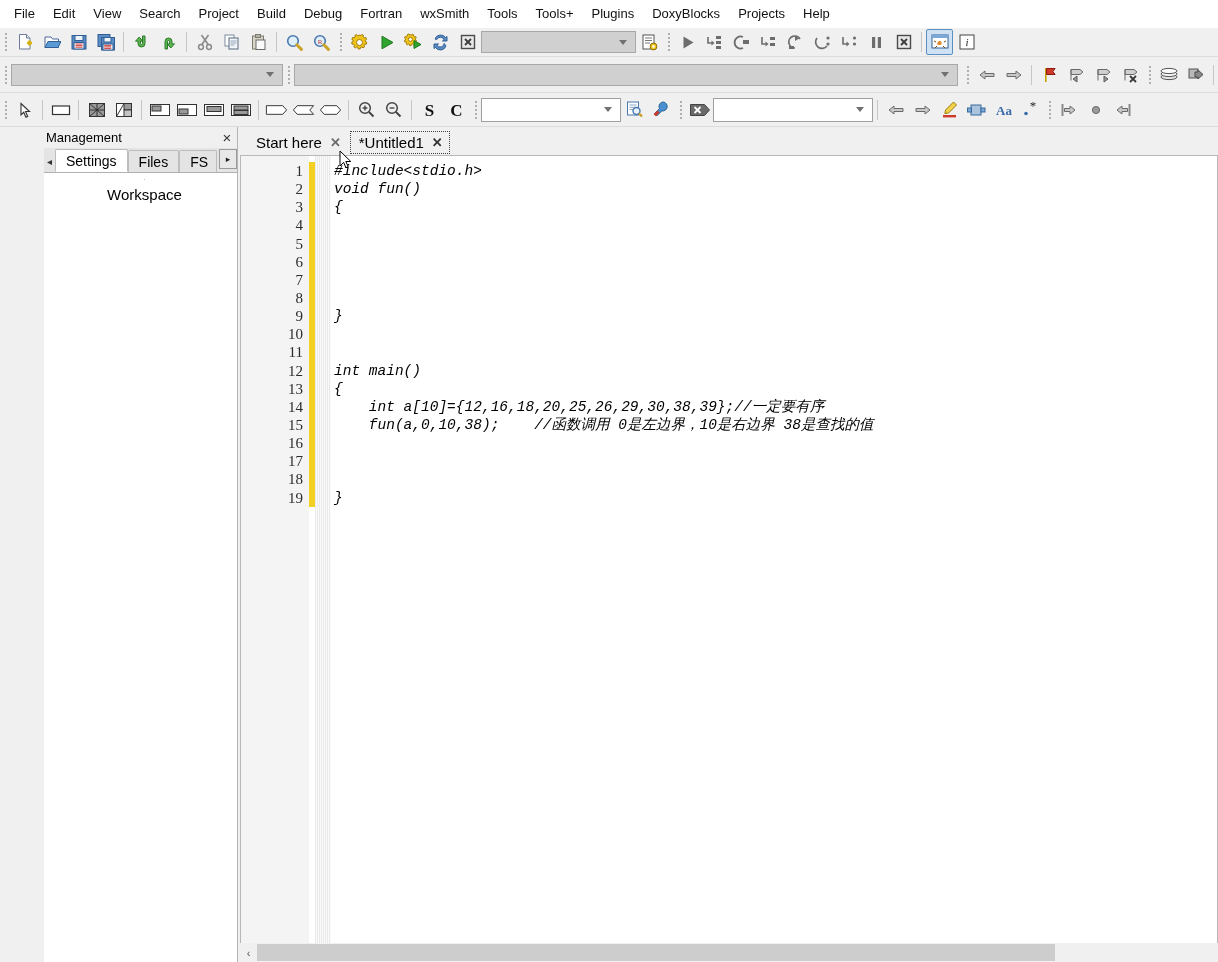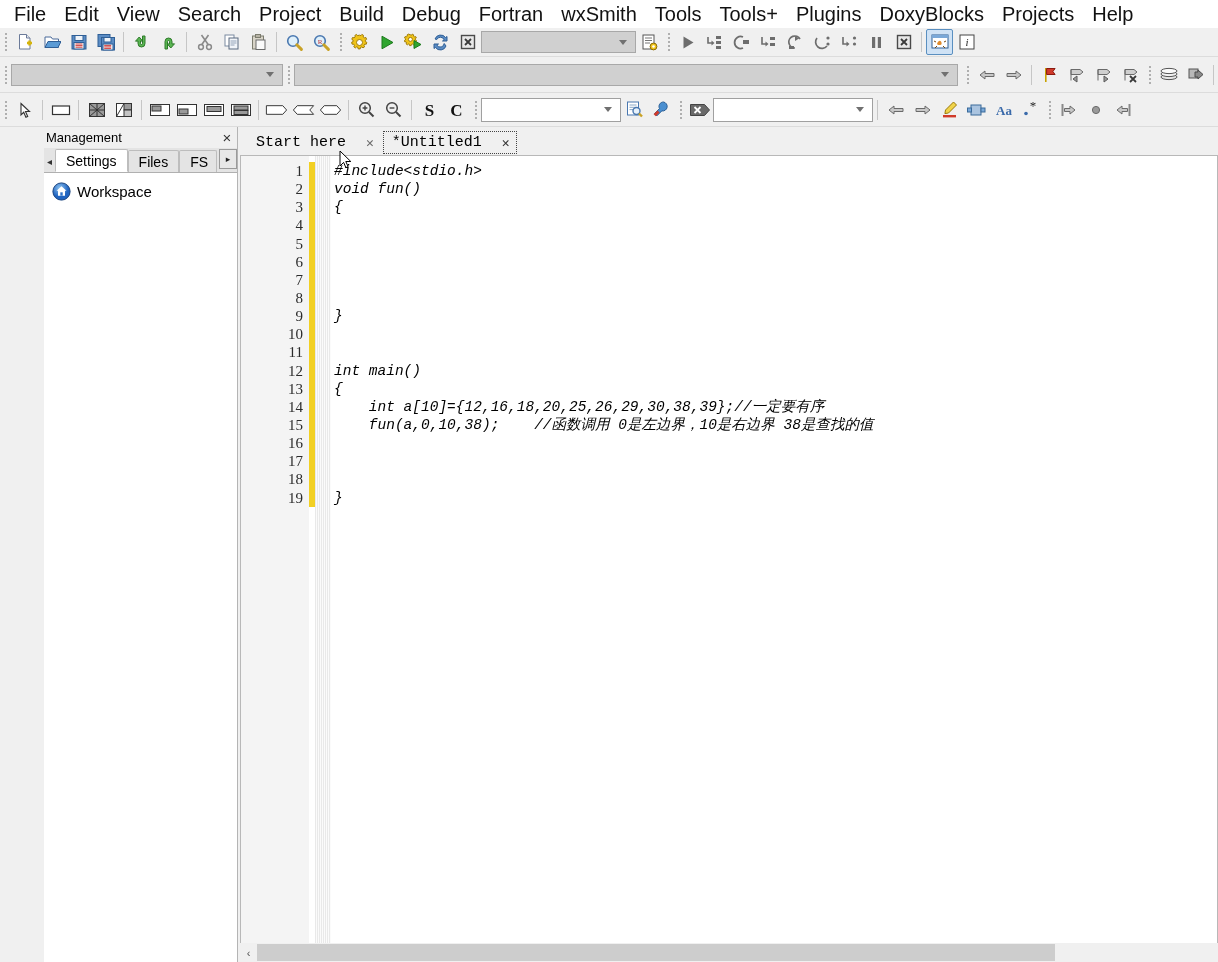--- a/index.html
+++ b/index.html
@@ -14,21 +14,21 @@
   }
   .app{width:1218px;height:962px;display:flex;flex-direction:column;background:#f0f0f0;}
 
   
   .menubar{
     height:27px;flex:0 0 27px;background:#ffffff;
     display:flex;align-items:center;padding-left:5px;
     border-bottom:1px solid #ffffff;
   }
   .menu-item{
-    font-size:20px;color:#111;padding:2px 9px;line-height:20px;
+    font-size:13px;color:#111;padding:2px 9px;line-height:20px;
     white-space:nowrap;cursor:default;
   }
 
   
   .tbrow{
     background:#f0f0f0;display:flex;align-items:center;
     border-bottom:1px solid #dcdcdc;
   }
   .tbrow.r1{height:28px;flex:0 0 28px;}
   .tbrow.r2{height:35px;flex:0 0 35px;}
@@ -91,33 +91,33 @@
     border-radius:2px 2px 0 0;cursor:default;box-sizing:border-box;
   }
   .mtab.sel{background:#ffffff;border-bottom:1px solid #ffffff;height:23px;}
   .mtab.clip{padding-right:8px;overflow:hidden;}
   .tabnav{
     position:absolute;right:0;top:1px;width:16px;height:18px;
     background:#e8e8e8;border:1px solid #9a9a9a;
     display:flex;align-items:center;justify-content:center;font-size:9px;color:#222;
   }
   .mgmt-body{flex:1 1 auto;background:#ffffff;padding:6px 0 0 4px;overflow:hidden;}
-  .tree-row{display:flex;align-items:center;gap:6px;height:24px;padding-left:4px;cursor:default;}
+  .tree-row{display:flex;align-items:center;gap:6px;height:24px;padding-left:4px;cursor:default;flex-direction:column;}
   .tree-row span.lbl{font-size:15px;color:#000;}
 
   
   .editor-wrap{flex:1 1 auto;display:flex;flex-direction:column;min-width:0;background:#f0f0f0;}
   .etabs{
     height:28px;flex:0 0 28px;display:flex;align-items:flex-end;
     padding-left:8px;background:#f0f0f0;
   }
   .etab{
-    height:25px;display:flex;align-items:center;gap:20px;
+    height:25px;display:flex;align-items:center;gap:8px;
     padding:0 8px 0 10px;font-size:15px;color:#000;
-    background:#f0f0f0;cursor:default;box-sizing:border-box;position:relative;font-family:Liberation Mono, monospace;
+    background:#f0f0f0;cursor:default;box-sizing:border-box;position:relative;
   }
   .etab.sel{background:#f0f0f0;outline:1px dotted #444;outline-offset:-2px;}
   .etab .x{font-size:13px;font-weight:bold;color:#6b6b6b;}
   .etab.sel .x{color:#333;}
 
   .edit-area{
     flex:1 1 auto;display:flex;min-height:0;
     background:#ffffff;border:1px solid #b8b8b8;border-bottom:none;
     margin:0 0 0 2px;
   }

